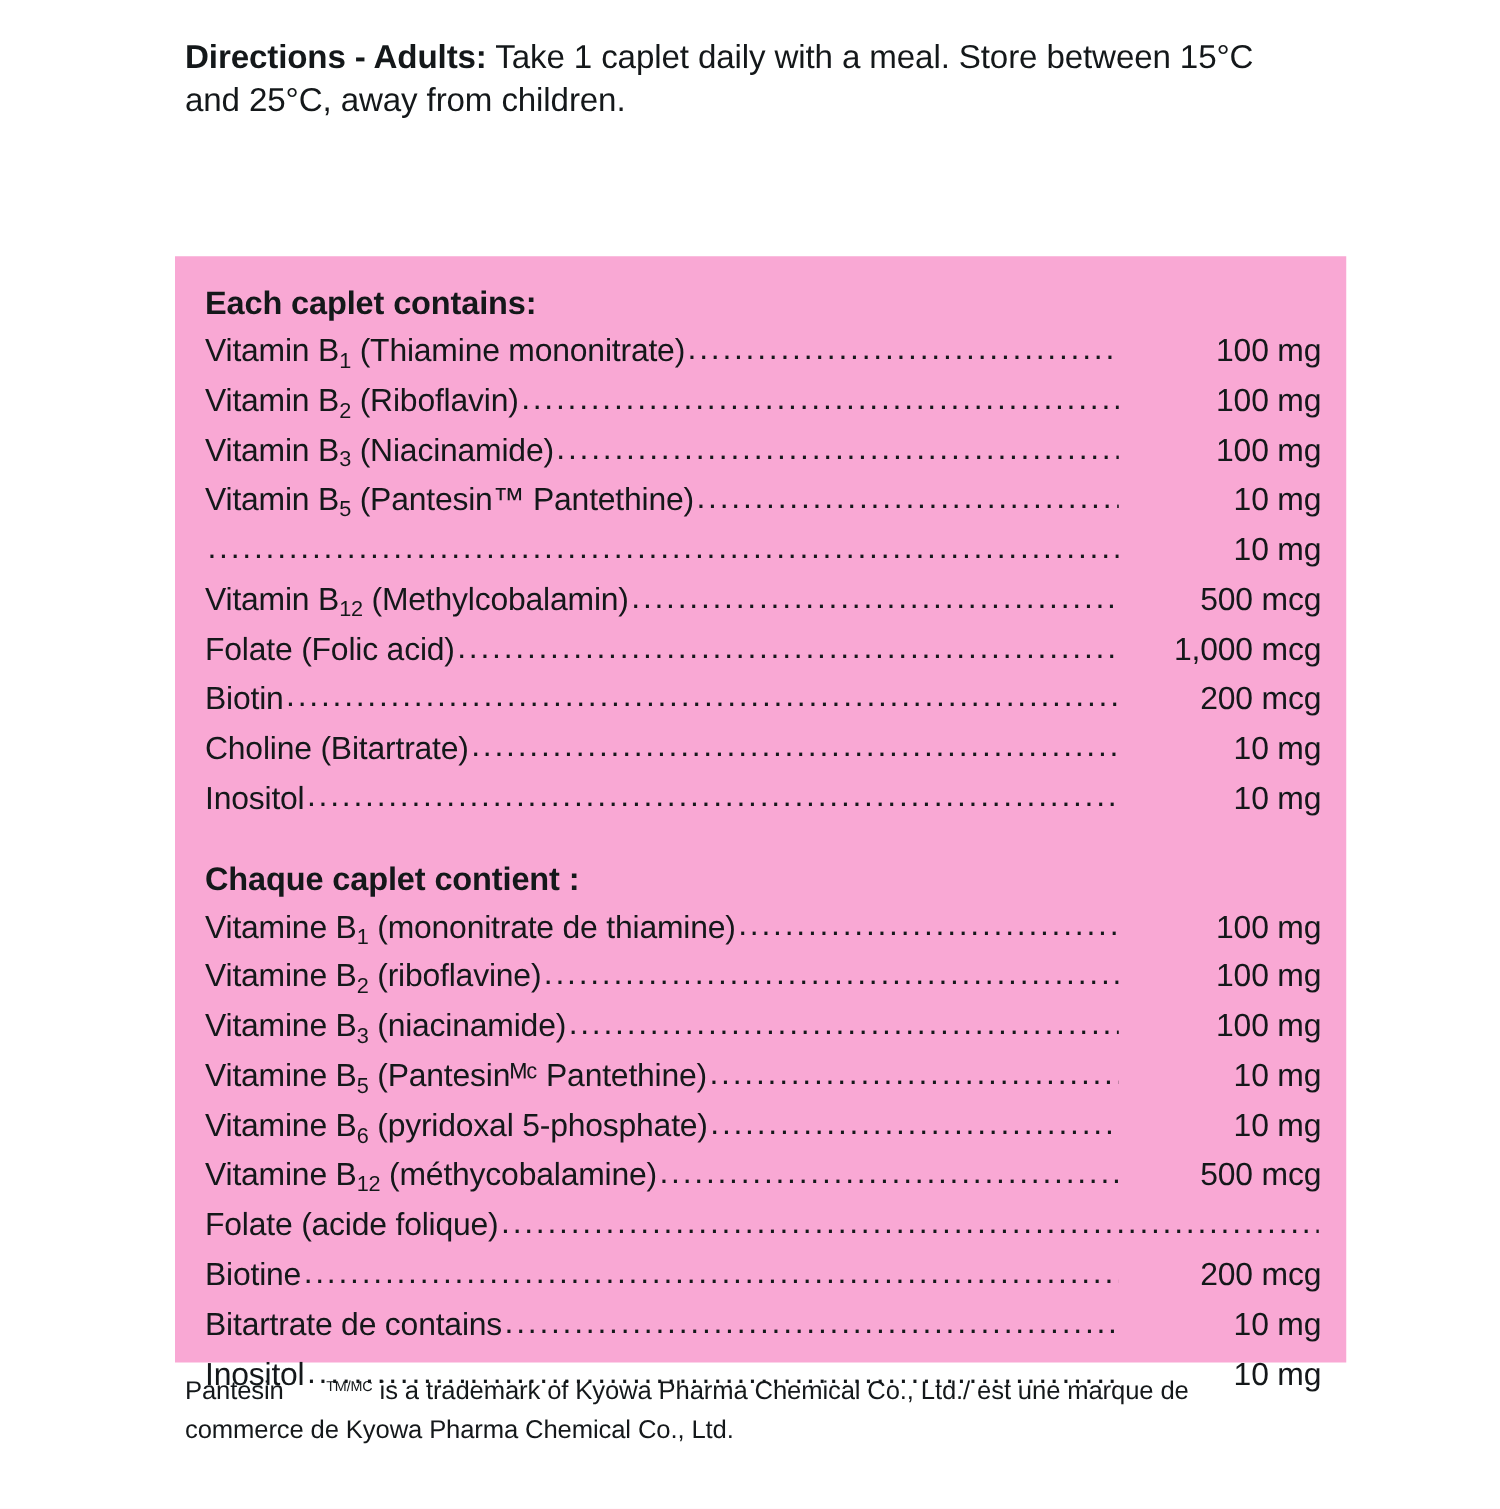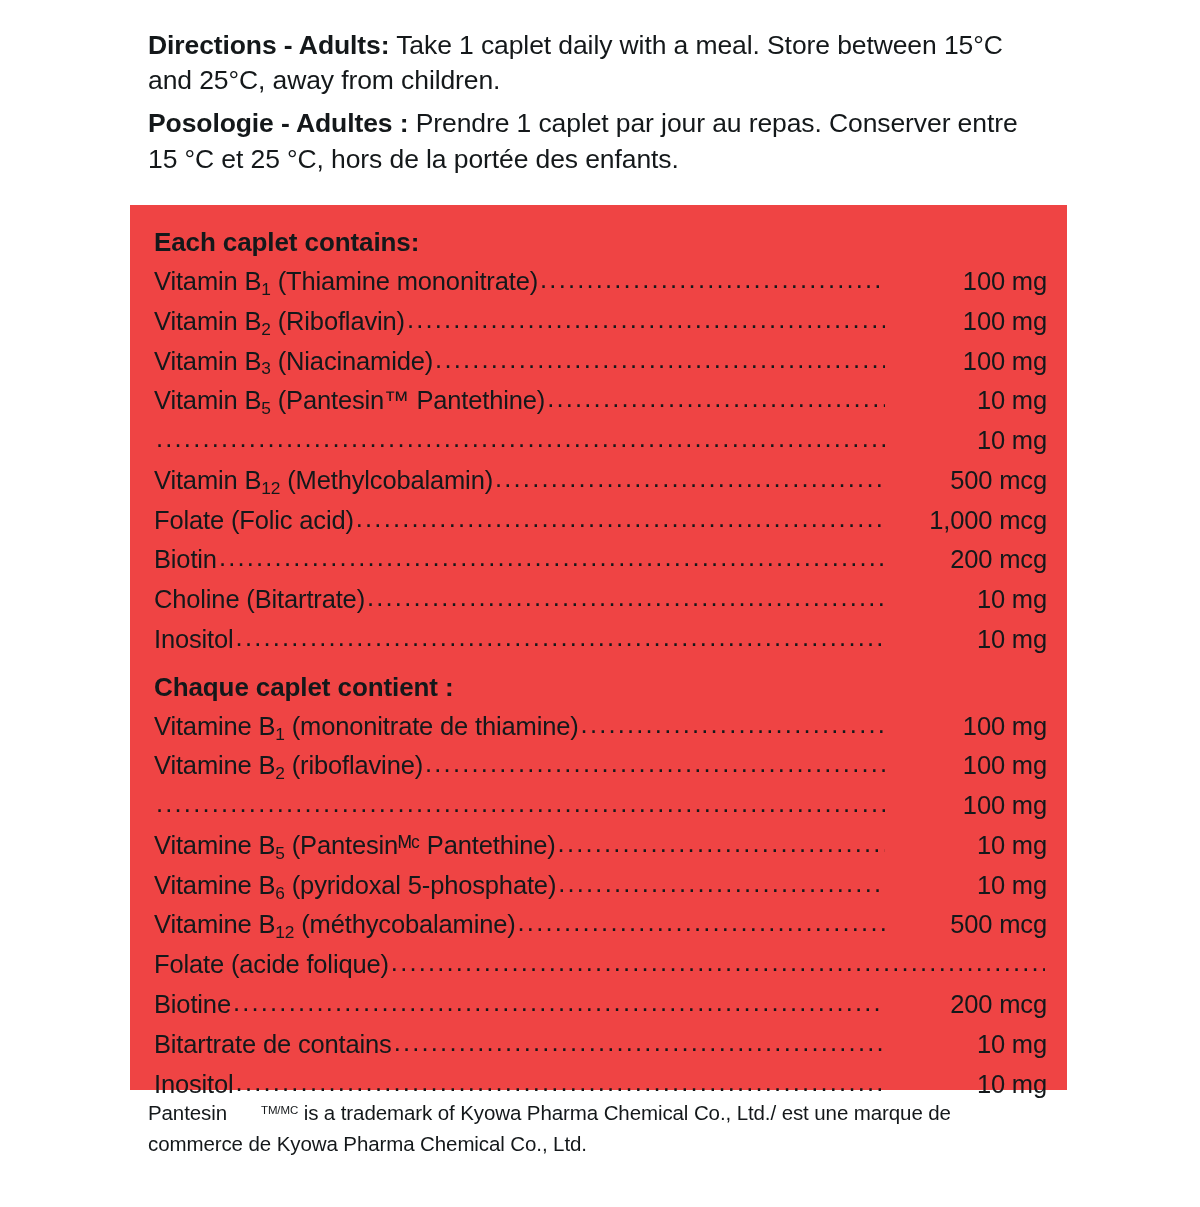--- a/index.html
+++ b/index.html
@@ -36,41 +36,41 @@
     color: #14181a;
     margin-bottom: 8px;
   }
   .dir-label {
     font-weight: bold;
   }
 
   
   .panel {
     position: absolute;
-    left: 130px;
+    left: 140px;
     top: 205px;
     width: 937px;
     height: 885px;
-    background: #ef4444;
+    background: #f9a8d4;
   }
   .panel-inner {
     position: absolute;
     left: 24px;
     top: 16px;
     right: 20px;
   }
   .sect-title {
     font-size: 26px;
     font-weight: bold;
     color: #14181a;
     margin: 6px 0 4px 0;
     letter-spacing: -0.1px;
   }
   .sect-title.second {
-    margin-top: 12px;
+    margin-top: 28px;
   }
   .row {
     display: flex;
     align-items: baseline;
     font-size: 25.5px;
     line-height: 1.56;
     color: #14181a;
     letter-spacing: -0.15px;
     white-space: nowrap;
   }
@@ -123,23 +123,20 @@
 </style>
 </head>
 <body>
 
 <div class="page">
 
   <div class="directions">
     <div class="dir-para">
       <span class="dir-label">Directions - Adults:</span><span> Take 1 caplet daily with a meal. Store between 15°C and 25°C, away from children.</span>
     </div>
-    <div class="dir-para">
-      <span class="dir-label">Posologie - Adultes :</span><span> Prendre 1 caplet par jour au repas. Conserver entre 15 °C et 25 °C, hors de la portée des enfants.</span>
-    </div>
   </div>
 
   <div class="panel">
     <div class="panel-inner">
       <div class="sect-title">Each caplet contains:</div>
       <div id="english-rows">
           <div class="row">
             <span class="nm">Vitamin B<sub>1</sub> (Thiamine mononitrate)</span>
             <span class="dots">..........................................................................................</span>
             <span class="amt">100 mg</span>
@@ -196,20 +193,21 @@
             <span class="nm">Vitamine B<sub>1</sub> (mononitrate de thiamine)</span>
             <span class="dots">..........................................................................................</span>
             <span class="amt">100 mg</span>
           </div>
           <div class="row">
             <span class="nm">Vitamine B<sub>2</sub> (riboflavine)</span>
             <span class="dots">..........................................................................................</span>
             <span class="amt">100 mg</span>
           </div>
           <div class="row">
+            <span class="nm">Vitamine B<sub>3</sub> (niacinamide)</span>
             <span class="dots">..........................................................................................</span>
             <span class="amt">100 mg</span>
           </div>
           <div class="row">
             <span class="nm">Vitamine B<sub>5</sub> (Pantesinᴹᶜ Pantethine)</span>
             <span class="dots">..........................................................................................</span>
             <span class="amt">10 mg</span>
           </div>
           <div class="row">
             <span class="nm">Vitamine B<sub>6</sub> (pyridoxal 5-phosphate)</span>

